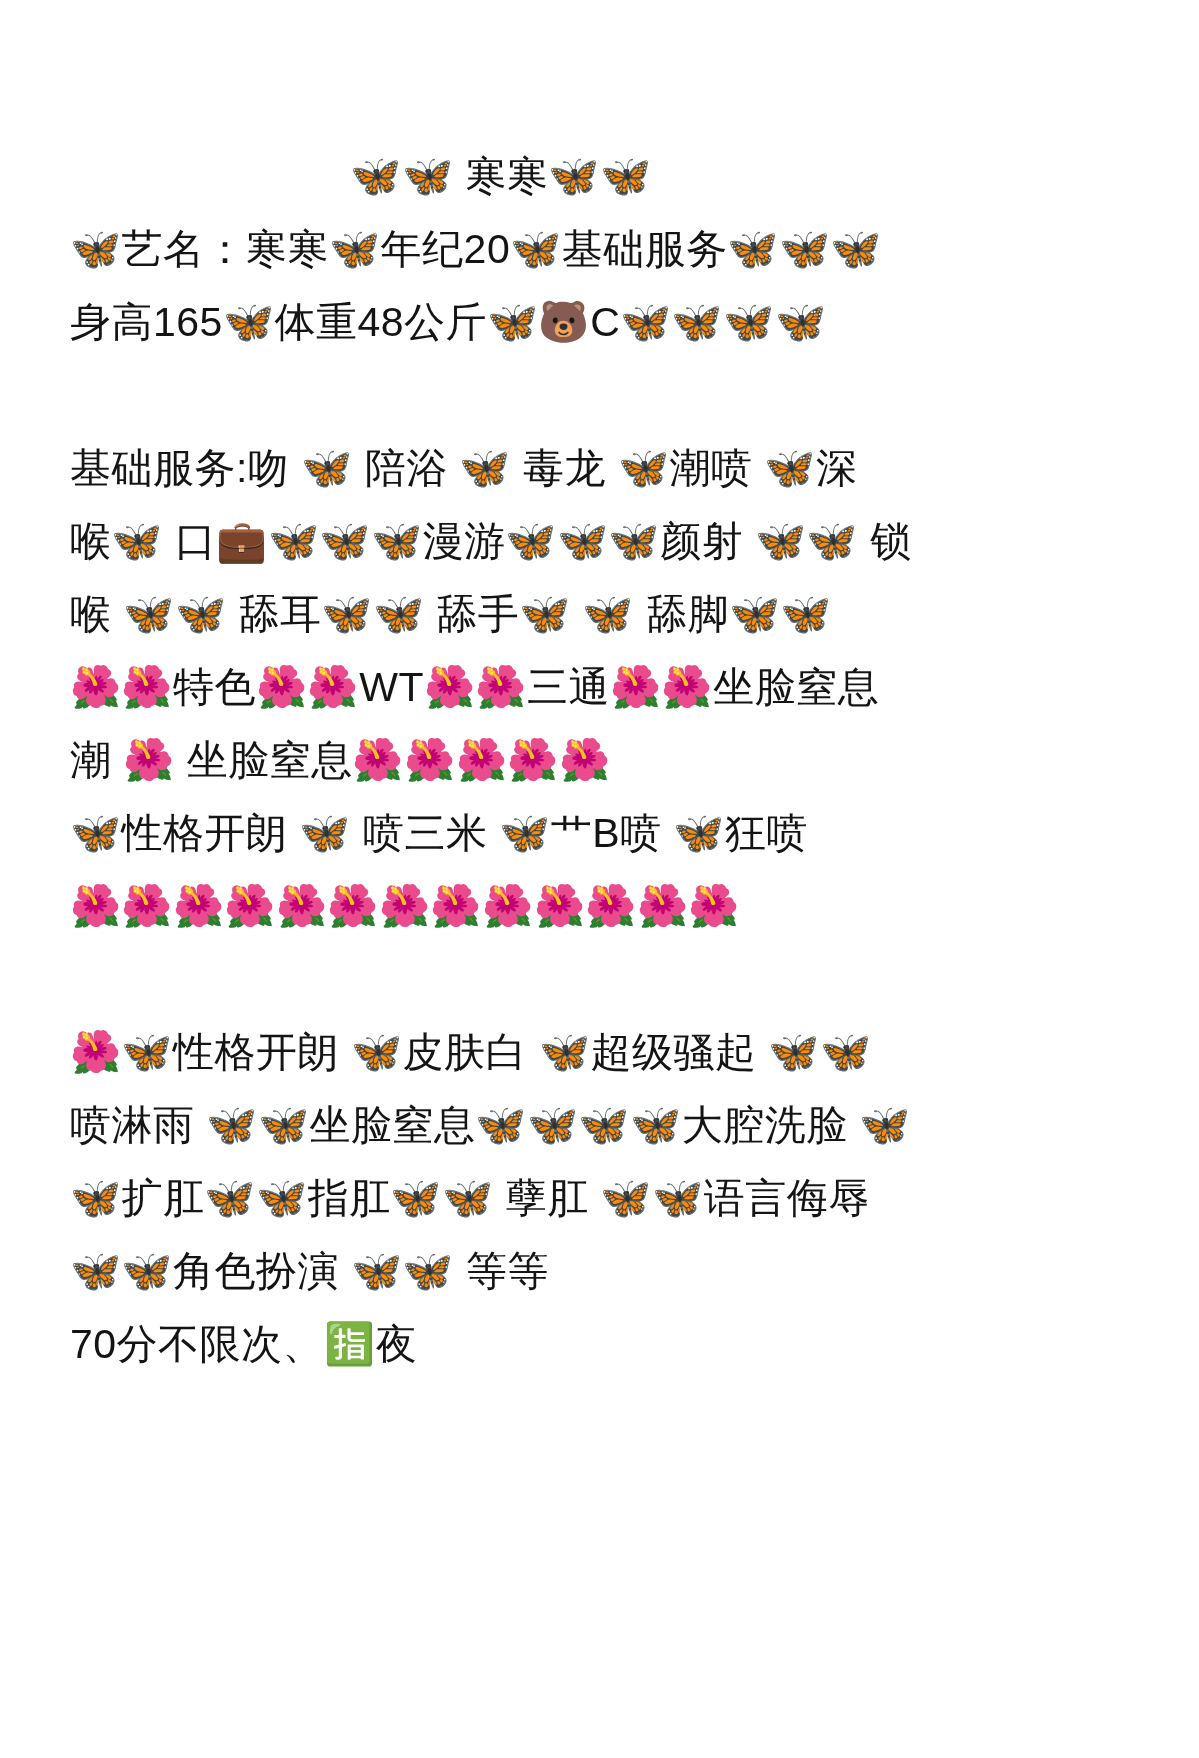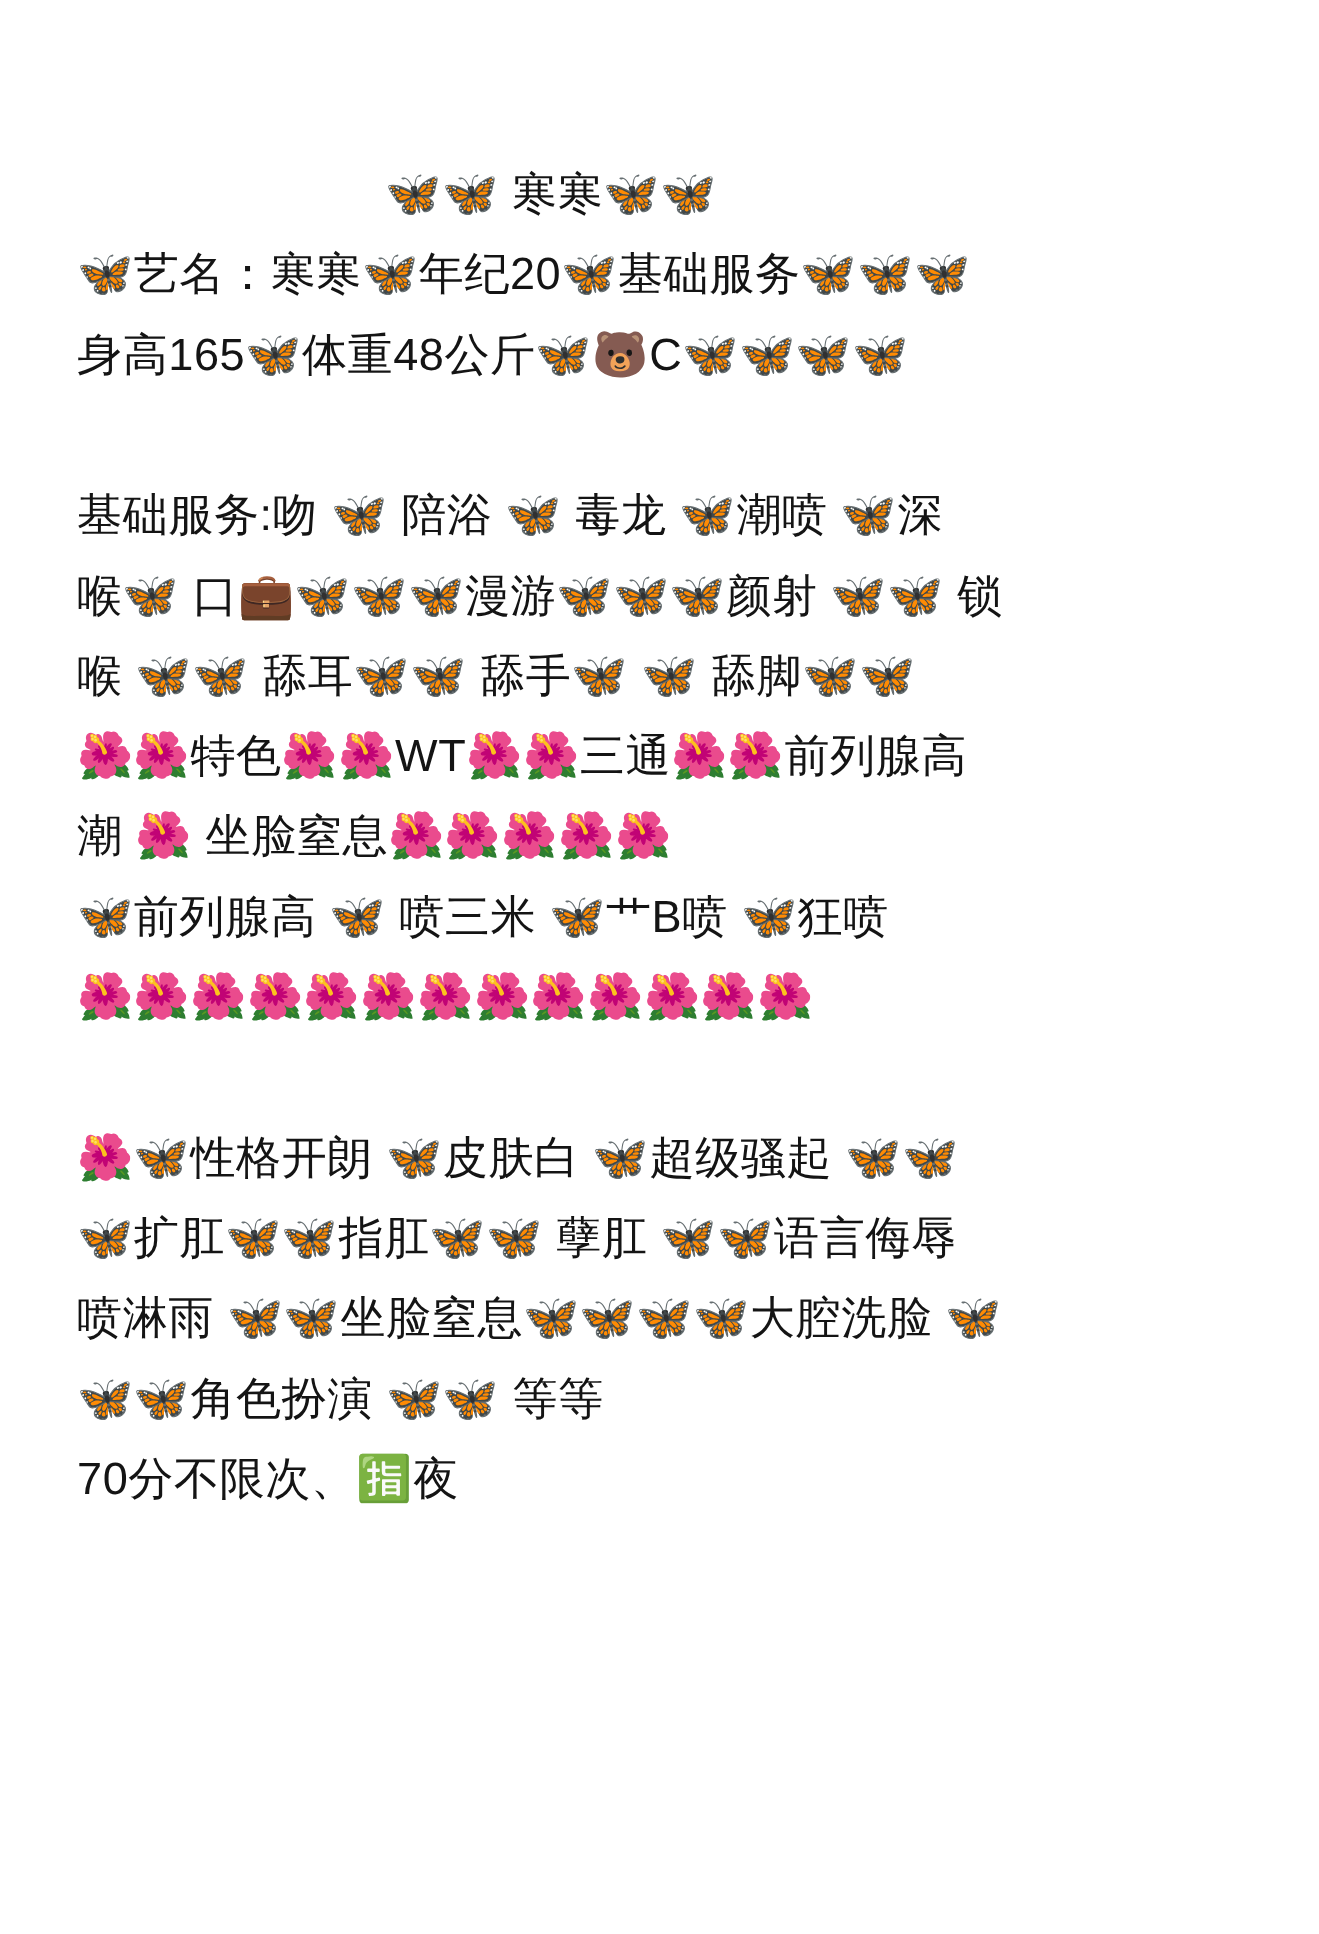--- a/index.html
+++ b/index.html
@@ -44,26 +44,26 @@
   <div class="line center">🦋🦋 寒寒🦋🦋</div>
 
   <div class="line">🦋艺名：寒寒🦋年纪20🦋基础服务🦋🦋🦋</div>
   <div class="line">身高165🦋体重48公斤🦋🐻C🦋🦋🦋🦋</div>
 
   <div class="spacer"></div>
 
   <div class="line">基础服务:吻 🦋 陪浴 🦋 毒龙 🦋潮喷 🦋深</div>
   <div class="line">喉🦋 口💼🦋🦋🦋漫游🦋🦋🦋颜射 🦋🦋 锁</div>
   <div class="line">喉 🦋🦋 舔耳🦋🦋 舔手🦋 🦋 舔脚🦋🦋</div>
-  <div class="line">🌺🌺特色🌺🌺WT🌺🌺三通🌺🌺前列腺高</div>
+  <div class="line">🌺🌺特色🌺🌺WT🌺🌺三通🌺🌺坐脸窒息</div>
   <div class="line">潮 🌺 坐脸窒息🌺🌺🌺🌺🌺</div>
-  <div class="line">🦋前列腺高 🦋 喷三米 🦋艹B喷 🦋狂喷</div>
+  <div class="line">🦋性格开朗 🦋 喷三米 🦋艹B喷 🦋狂喷</div>
   <div class="line">🌺🌺🌺🌺🌺🌺🌺🌺🌺🌺🌺🌺🌺</div>
 
   <div class="spacer"></div>
 
   <div class="line">🌺🦋性格开朗 🦋皮肤白 🦋超级骚起 🦋🦋</div>
+  <div class="line">喷淋雨 🦋🦋坐脸窒息🦋🦋🦋🦋大腔洗脸 🦋</div>
   <div class="line">🦋扩肛🦋🦋指肛🦋🦋 孽肛 🦋🦋语言侮辱</div>
-  <div class="line">喷淋雨 🦋🦋坐脸窒息🦋🦋🦋🦋大腔洗脸 🦋</div>
   <div class="line">🦋🦋角色扮演 🦋🦋 等等</div>
   <div class="line">70分不限次、🈯夜</div>
 
 </div>
 
 </body></html>

